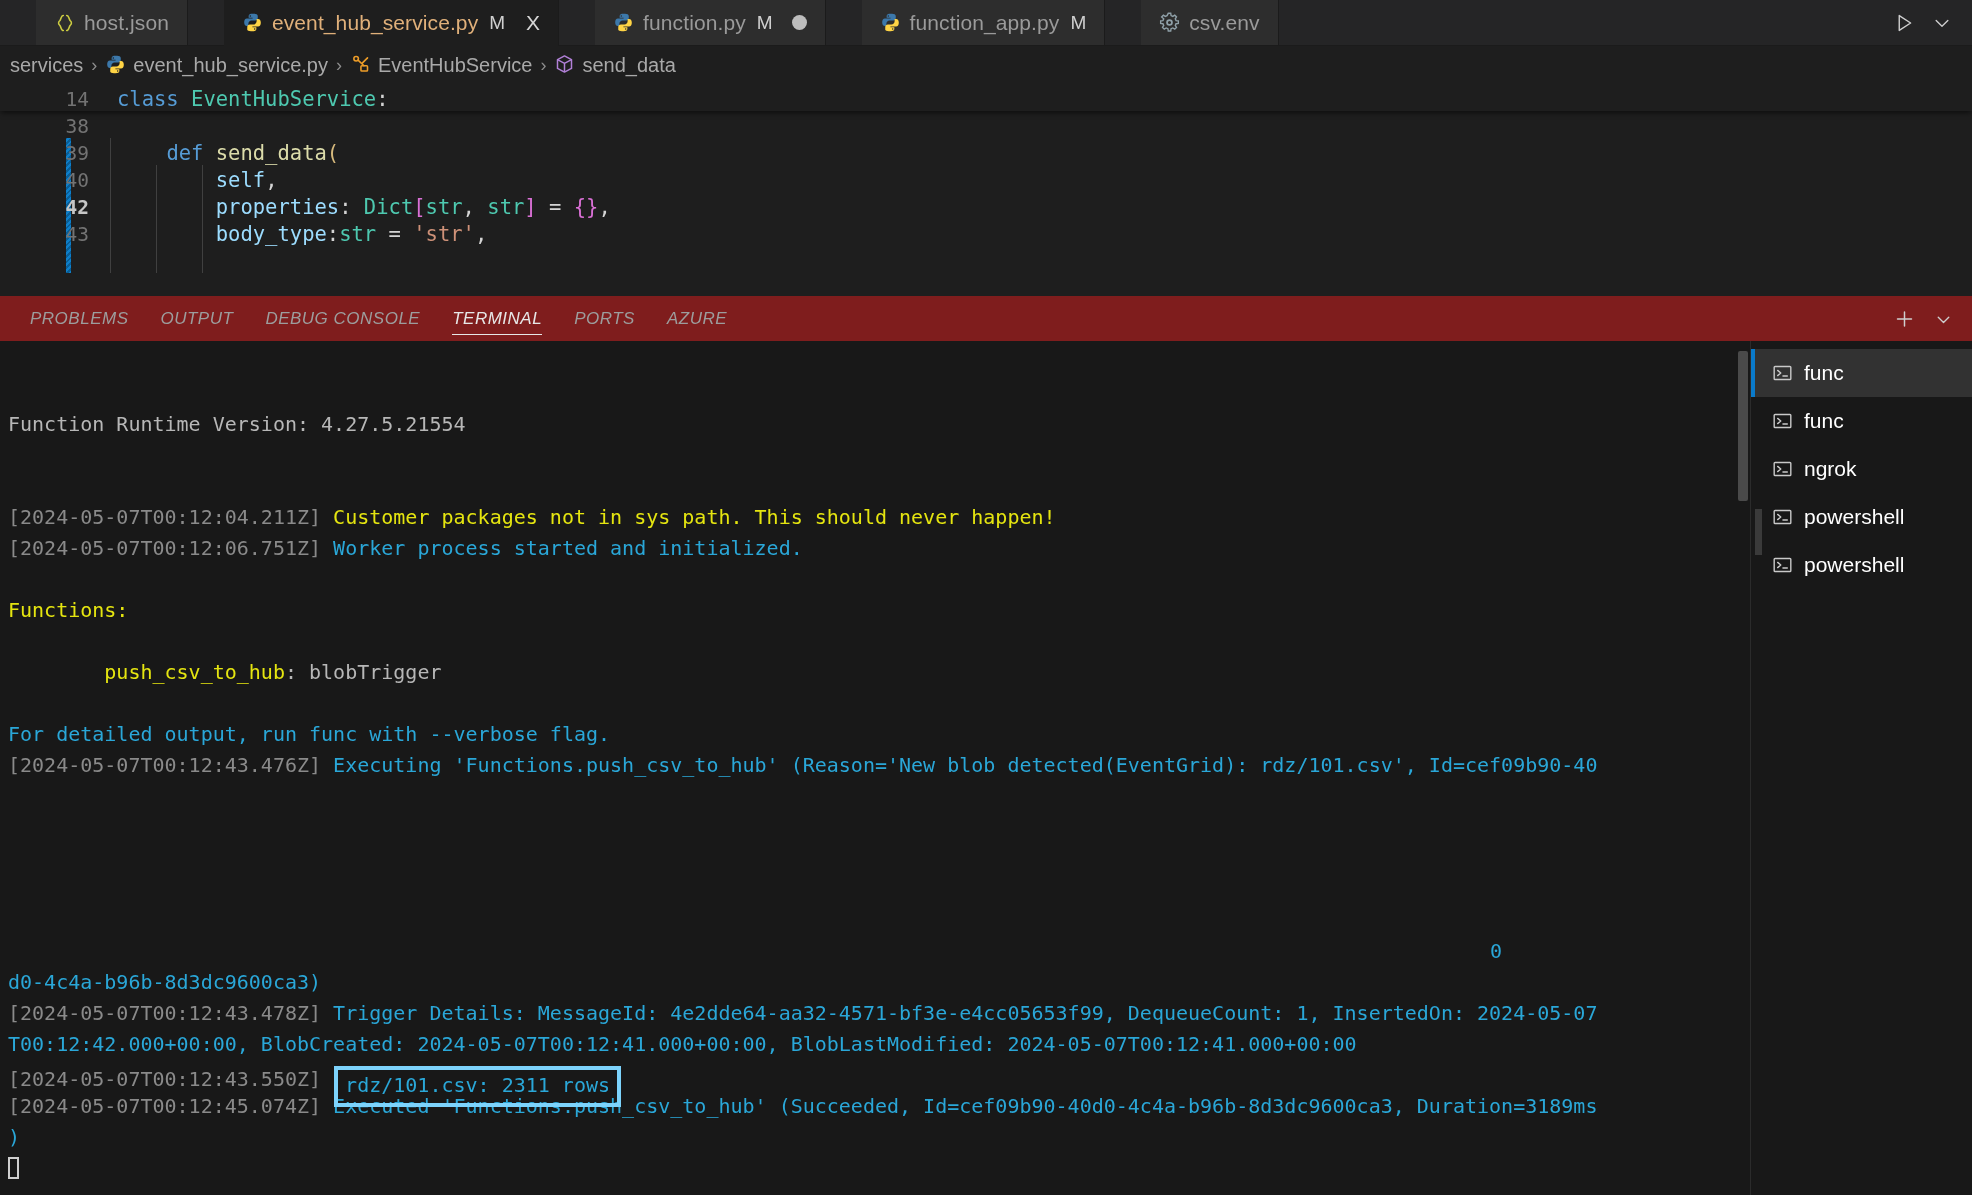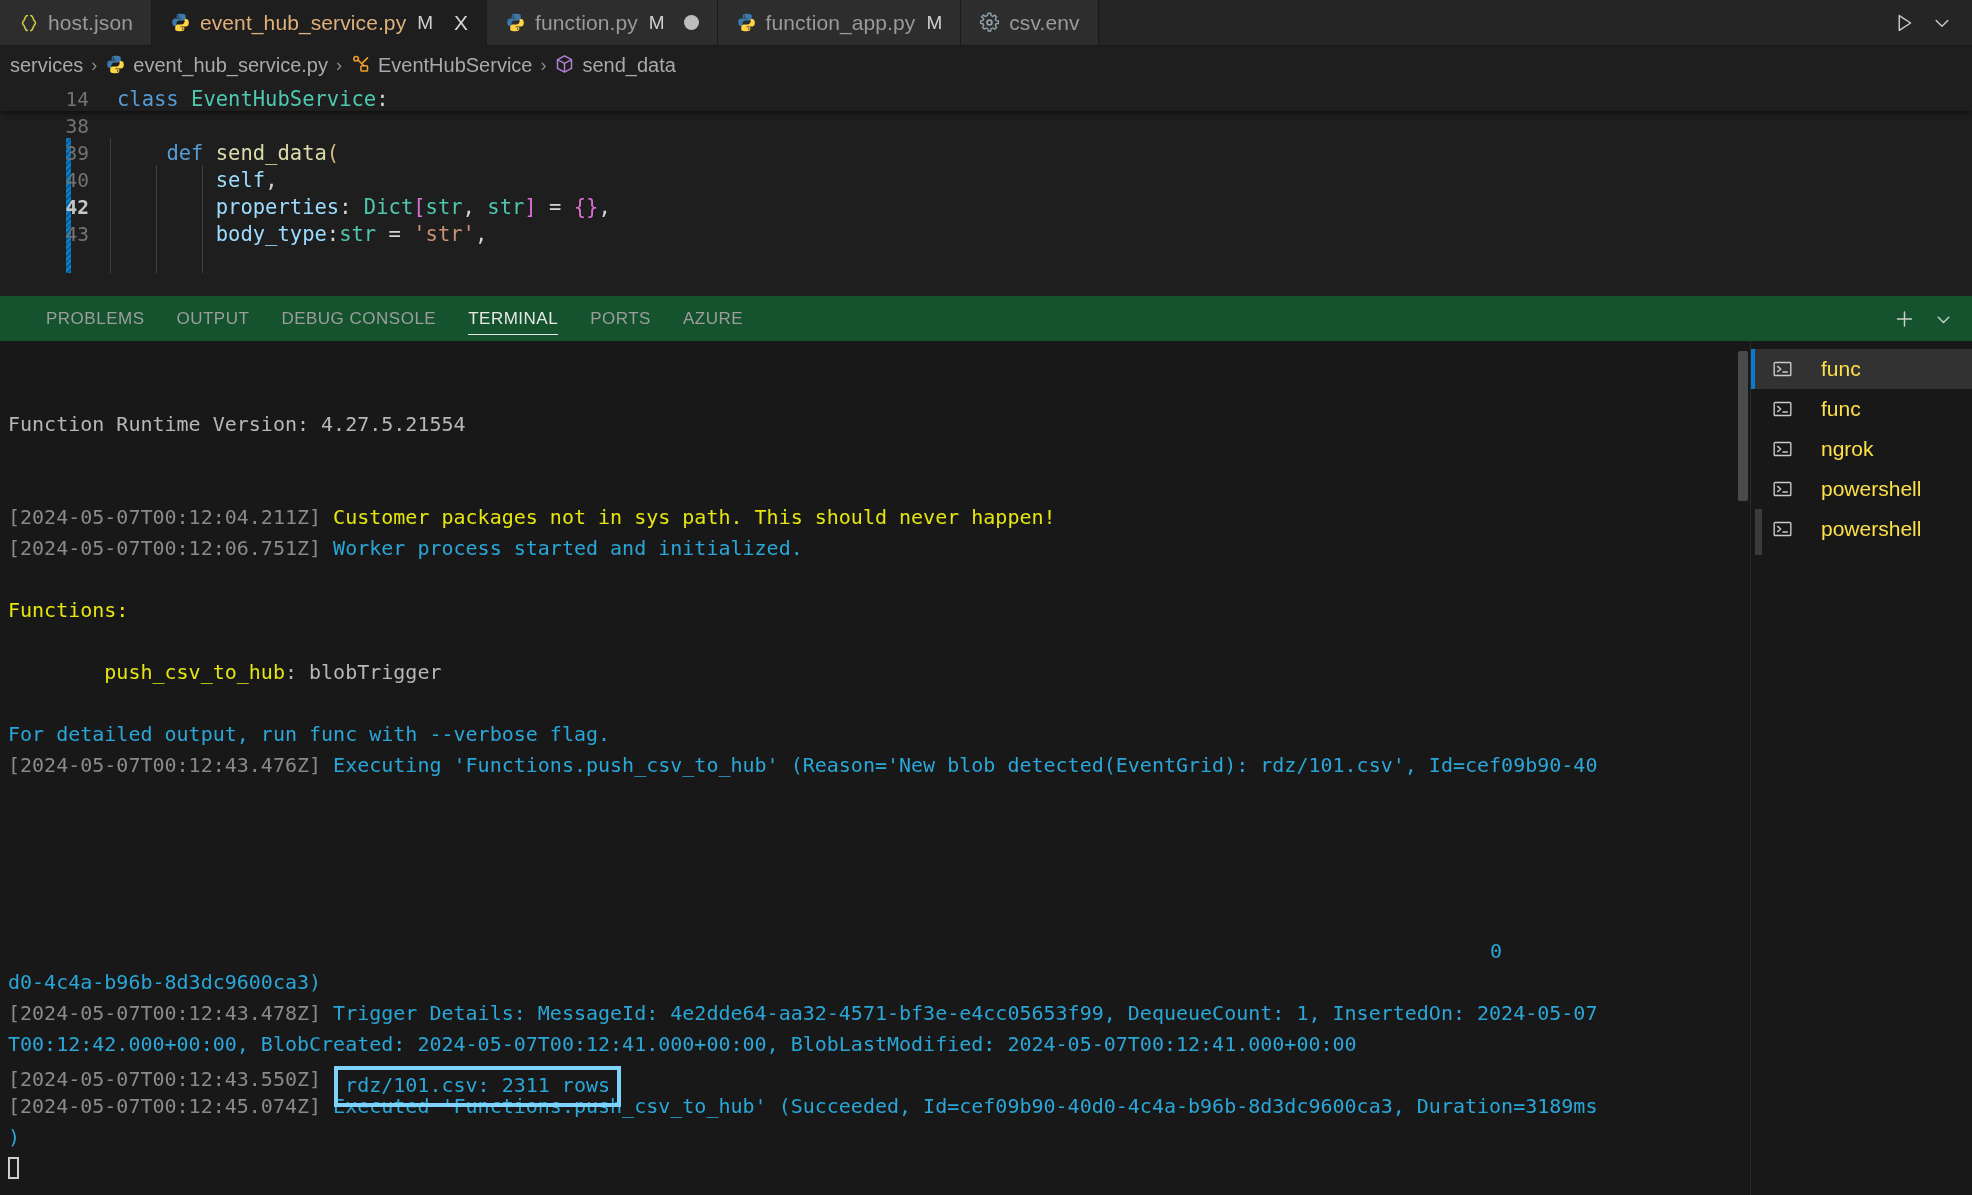--- a/index.html
+++ b/index.html
@@ -22,20 +22,21 @@
   .tab {
     display: flex; align-items: center; gap: 9px;
     padding: 0 18px;
     border-right: 1px solid #1b1b1b;
     background: #2d2d2d;
     color: #9a9a9a;
     font-size: 21px;
     white-space: nowrap;
     position: relative;
     cursor: pointer;
+    margin-left: 36px;
   }
   .tab.active {
     background: #1e1e1e;
     color: #e3b97a;
   }
   .tab.active::after {
     content: ""; position: absolute; left: 0; right: 0; bottom: -1px; height: 1px; background: #1e1e1e;
   }
   .tab .tlabel { font-size: 21px; letter-spacing: .1px; }
   .tab.active .tlabel { color: #e0b07a; }
@@ -89,23 +90,24 @@
   .var  { color: #9cdcfe; }
   .str  { color: #ce9178; }
   .op   { color: #d4d4d4; }
   .ylw  { color: #d7ba7d; }
 
   
   .panel { flex: 1; display: flex; flex-direction: column; background: #181818; min-height: 0; }
   .panel-tabs {
     height: 45px; min-height: 45px;
     display: flex; align-items: center;
-    padding-left: 30px; gap: 0px;
-    background: #14532d;
-    position: relative;
+    padding-left: 14px; gap: 0px;
+    background: #7f1d1d;
+    position: relative;
+    font-style: italic;
   }
   .ptab {
     font-size: 17px; letter-spacing: .5px; color: #9d9d9d;
     padding: 0 16px; height: 45px; display: flex; align-items: center; cursor: pointer;
     position: relative;
   }
   .ptab.active { color: #e7e7e7; }
   .ptab.active::after {
     content: ""; position: absolute; left: 16px; right: 16px; bottom: 6px; height: 1.5px; background: #e7e7e7;
   }
@@ -148,22 +150,22 @@
 
   
   .term-list {
     width: 222px; min-width: 222px;
     background: #181818;
     border-left: 1px solid #2b2b2b;
     position: relative;
     padding-top: 8px;
   }
   .tl-item {
-    height: 40px; display: flex; align-items: center; gap: 28px;
-    padding-left: 21px; color: #fde047; font-size: 21px; cursor: pointer;
+    height: 48px; display: flex; align-items: center; gap: 11px;
+    padding-left: 21px; color: #ffffff; font-size: 21px; cursor: pointer;
     position: relative;
   }
   .tl-item.active { background: #323232; }
   .tl-item.active::before {
     content: ""; position: absolute; left: 0; top: 0; bottom: 0; width: 4px; background: #0a7aca;
   }
   .tl-drag { position: absolute; left: 4px; width: 7px; height: 20px; background: #5a5a5a; }
 
   .cursor-block {
     display: inline-block; width: 11px; height: 22px;

